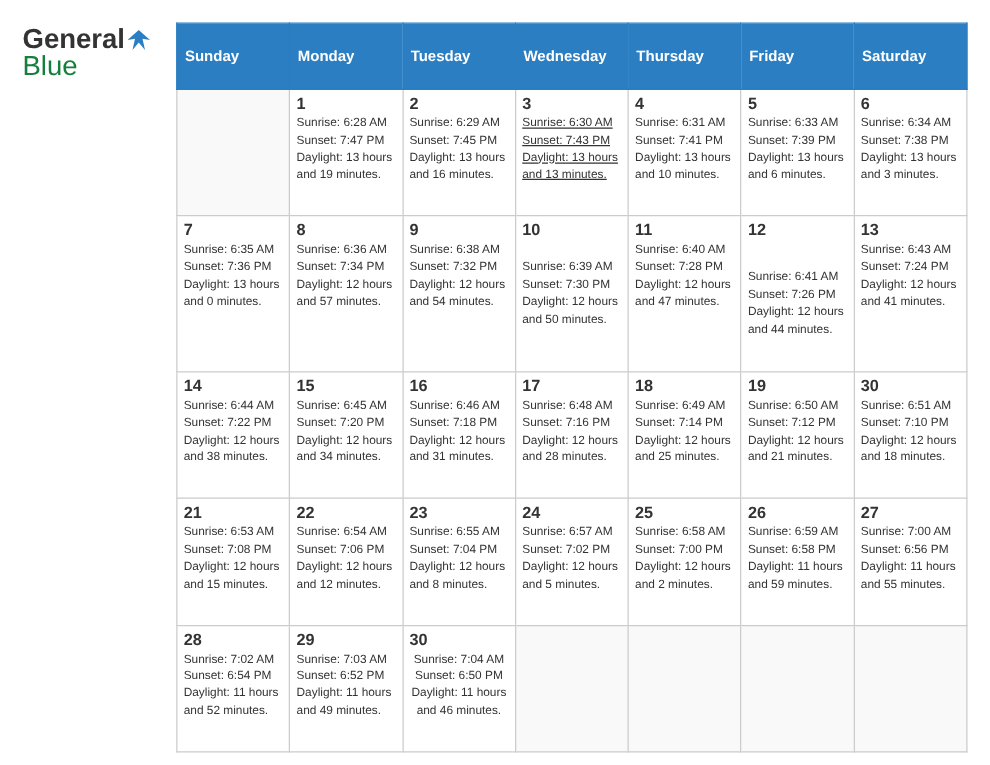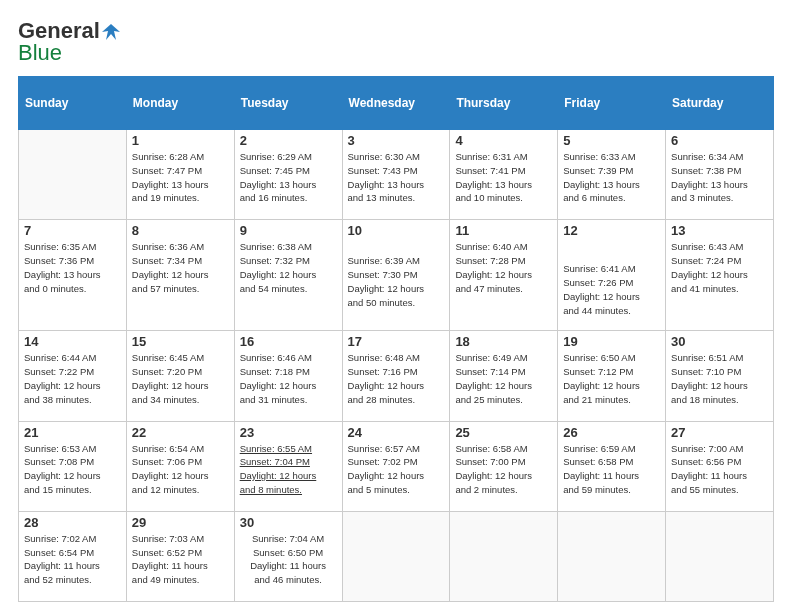--- a/index.html
+++ b/index.html
@@ -8,21 +8,22 @@
       background: #fff;
       width: 792px;
       height: 612px;
       overflow: hidden;
     }
     .page {
       width: 792px;
       height: 612px;
       padding: 18px 18px 10px 18px;
       display: flex;
-      flex-direction: column;
+      flex-direction: row;
+      gap: 21px;
     }
     .header {
       display: flex;
       justify-content: space-between;
       align-items: flex-start;
       margin-bottom: 10px;
     }
     .logo {
       display: flex;
       flex-direction: column;
@@ -136,21 +137,21 @@
           </td>
           <td>
             <span class="day-number">2</span>
             <div class="day-detail" style="white-space: pre-line;">Sunrise: 6:29 AM
 Sunset: 7:45 PM
 Daylight: 13 hours
 and 16 minutes.</div>
           </td>
           <td>
             <span class="day-number">3</span>
-            <div class="day-detail" style="white-space: pre-line;">Sunrise: 6:30 AM
+            <div class="day-detail" style="white-space: pre-line; text-decoration: underline;">Sunrise: 6:30 AM
 Sunset: 7:43 PM
 Daylight: 13 hours
 and 13 minutes.</div>
           </td>
           <td>
             <span class="day-number">4</span>
             <div class="day-detail" style="white-space: pre-line;">Sunrise: 6:31 AM
 Sunset: 7:41 PM
 Daylight: 13 hours
 and 10 minutes.</div>
@@ -282,21 +283,21 @@
           </td>
           <td>
             <span class="day-number">22</span>
             <div class="day-detail" style="white-space: pre-line;">Sunrise: 6:54 AM
 Sunset: 7:06 PM
 Daylight: 12 hours
 and 12 minutes.</div>
           </td>
           <td>
             <span class="day-number">23</span>
-            <div class="day-detail" style="white-space: pre-line; text-decoration: underline;">Sunrise: 6:55 AM
+            <div class="day-detail" style="white-space: pre-line;">Sunrise: 6:55 AM
 Sunset: 7:04 PM
 Daylight: 12 hours
 and 8 minutes.</div>
           </td>
           <td>
             <span class="day-number">24</span>
             <div class="day-detail" style="white-space: pre-line;">Sunrise: 6:57 AM
 Sunset: 7:02 PM
 Daylight: 12 hours
 and 5 minutes.</div>

